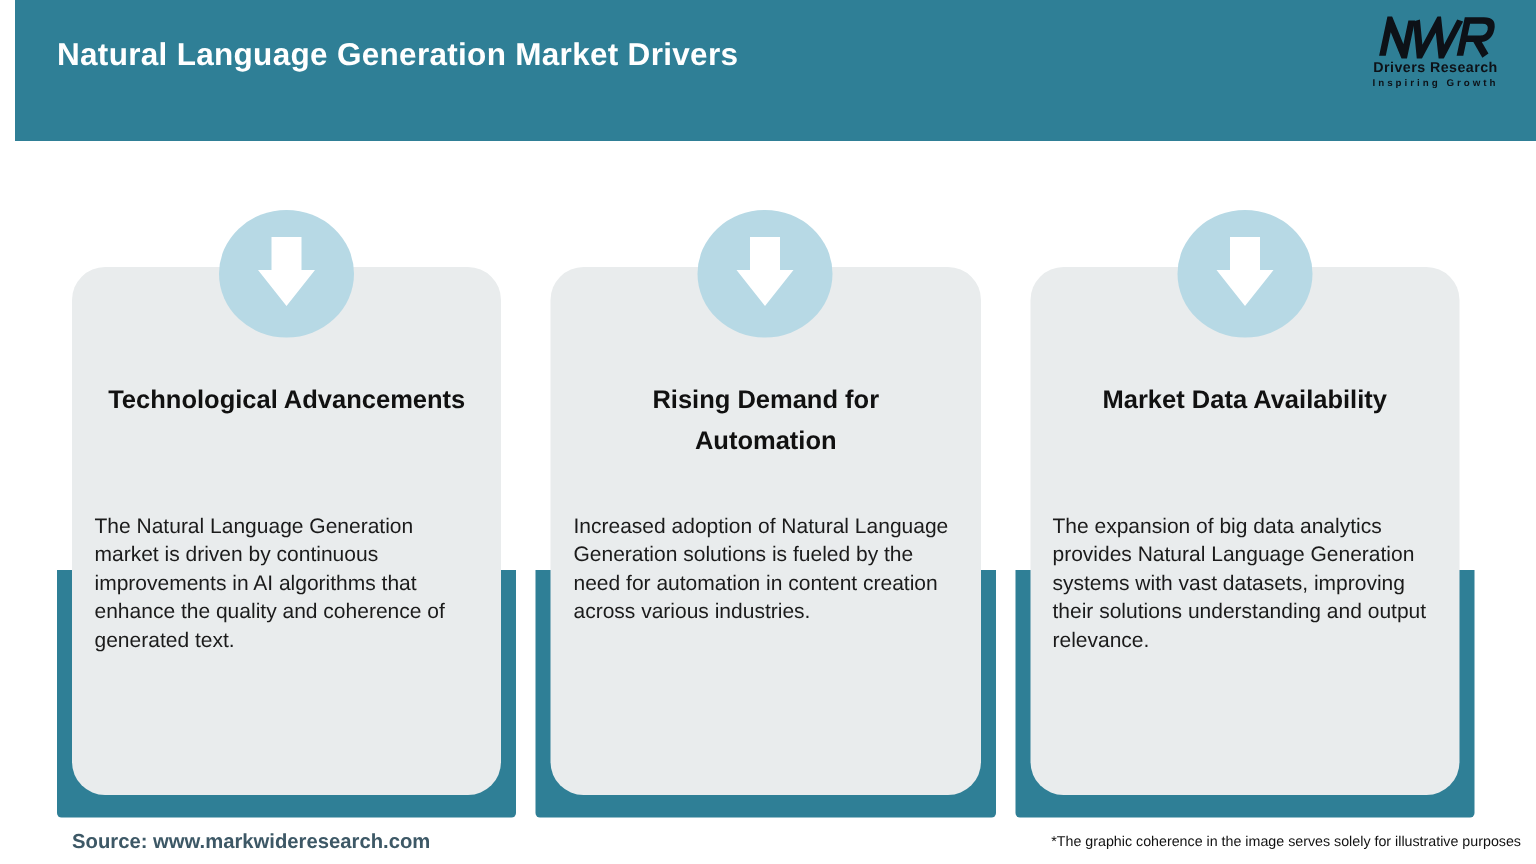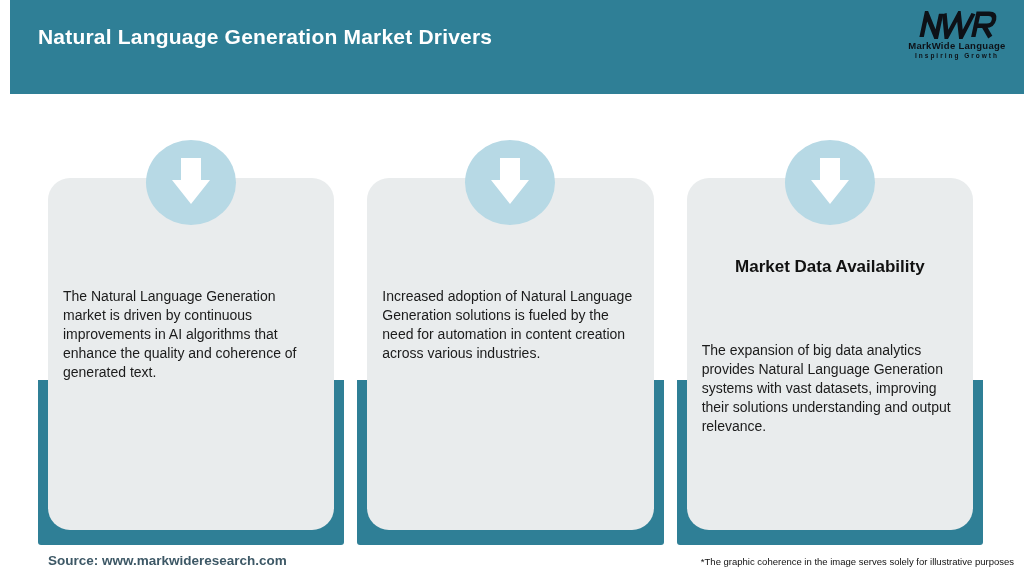--- a/index.html
+++ b/index.html
@@ -138,42 +138,44 @@
 
     <div class="logo">
       <svg width="84" height="28" viewBox="0 0 104 34" fill="none">
         <g transform="skewX(-12) translate(8,0)" stroke="#0D1117" stroke-width="5.5" stroke-linejoin="miter">
           <path d="M7 32 L7 3 L25 32 L25 3"></path>
           <path d="M29 3 L38 32 L47 4 L56 32 L65 3"></path>
           <path d="M71 32 L71 3 L84 3 Q92 3 92 10.5 Q92 18 84 18 L71 18"></path>
           <path d="M81 18 L92 32"></path>
         </g>
       </svg>
-      <div class="brand-name">MarkWide Language</div>
+      <div class="brand-name">Drivers Research</div>
       <div class="brand-tagline">Inspiring Growth</div>
     </div>
   </header>
 
   <main class="cards">
 
     <section class="col">
       <div class="frame"></div>
       <div class="card">
+        <h2>Technological Advancements</h2>
         <p>The Natural Language Generation market is driven by continuous improvements in AI algorithms that enhance the quality and coherence of generated text.</p>
       </div>
       <div class="badge">
         <svg width="48" height="54" viewBox="0 0 48 54">
           <path d="M14 2 H34 V24 H43 L24 48 L5 24 H14 Z" fill="#FFFFFF"></path>
         </svg>
       </div>
     </section>
 
     <section class="col">
       <div class="frame"></div>
       <div class="card">
+        <h2>Rising Demand for Automation</h2>
         <p>Increased adoption of Natural Language Generation solutions is fueled by the need for automation in content creation across various industries.</p>
       </div>
       <div class="badge">
         <svg width="48" height="54" viewBox="0 0 48 54">
           <path d="M14 2 H34 V24 H43 L24 48 L5 24 H14 Z" fill="#FFFFFF"></path>
         </svg>
       </div>
     </section>
 
     <section class="col">

